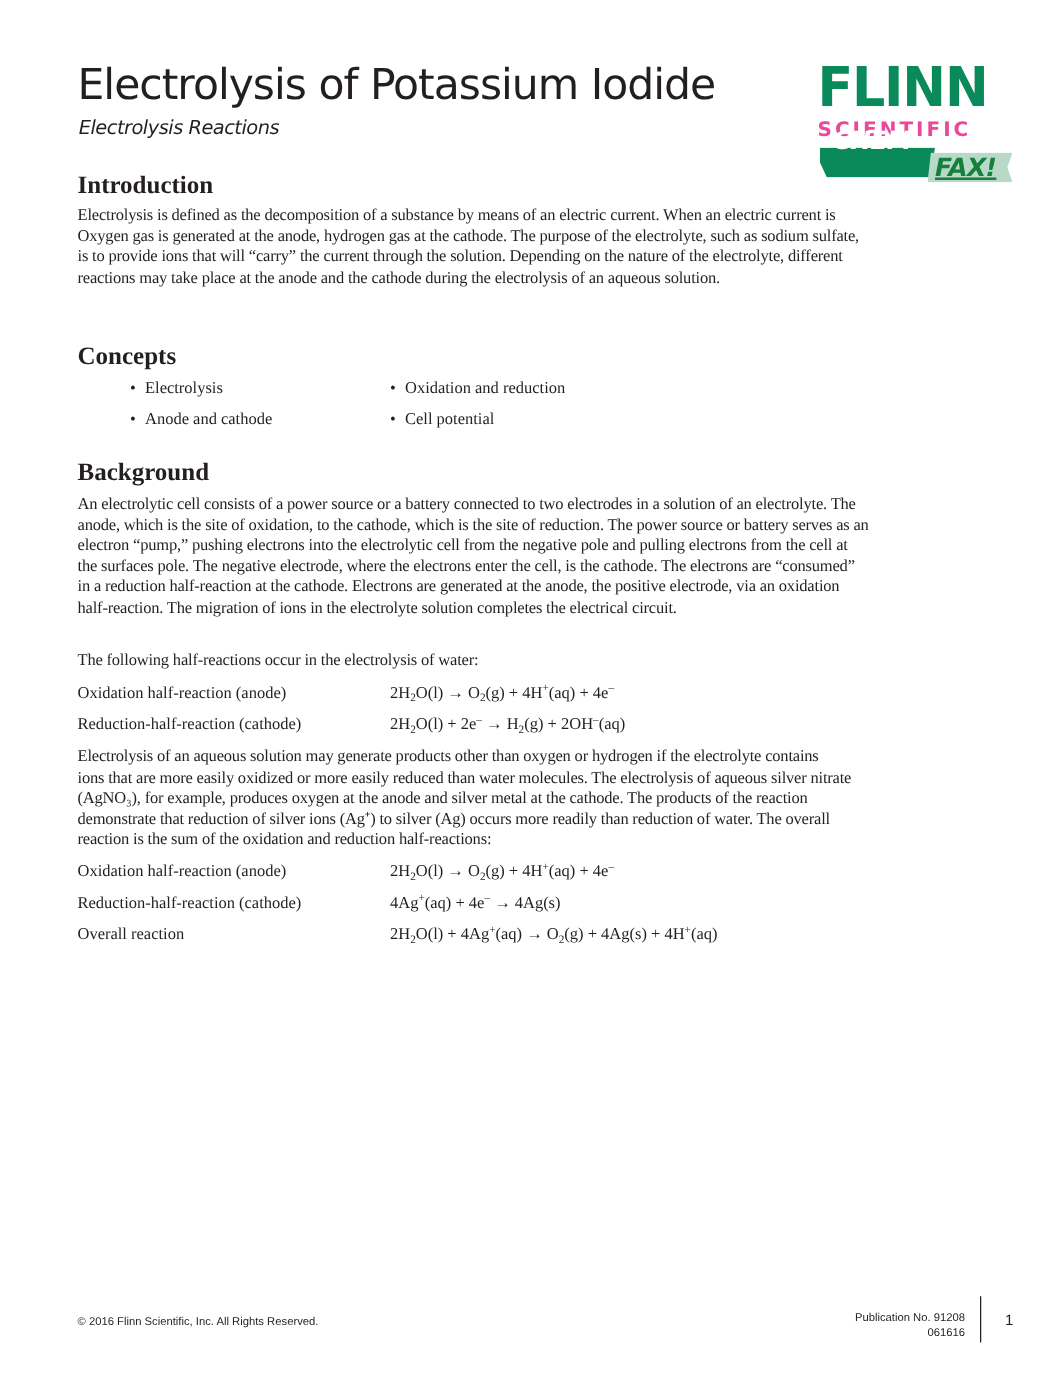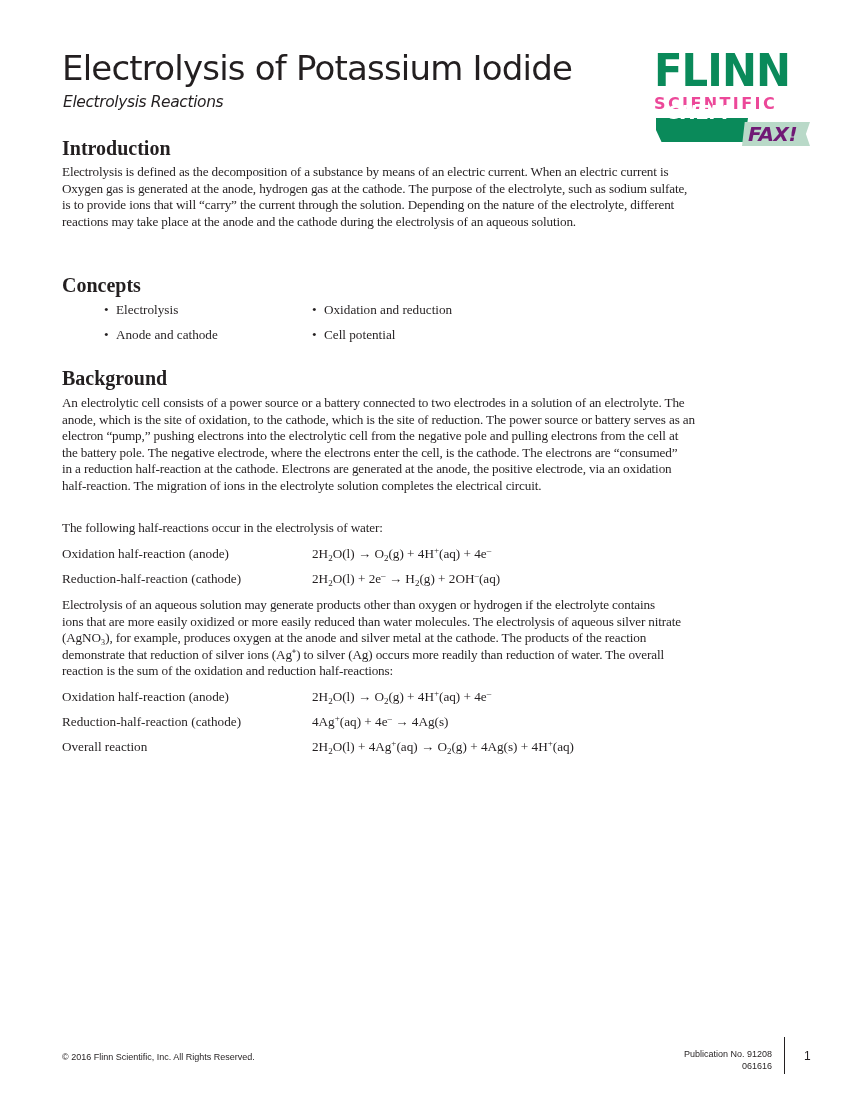--- a/index.html
+++ b/index.html
@@ -6,21 +6,21 @@
     body { width: 850px; height: 1100px; position: relative; overflow: hidden; color: #231f20; }
     .page { position: absolute; left: 0; top: 0; width: 850px; height: 1100px; margin-left: 12px; }
     .title { position: absolute; left: 50px; top: 48px; font-family: "DejaVu Sans", sans-serif; font-size: 34px; letter-spacing: -0.8px; color: #231f20; font-weight: normal; line-height: 40px; white-space: nowrap; }
     .subtitle { position: absolute; left: 51px; top: 92px; font-family: "DejaVu Sans", sans-serif; font-size: 15.5px; letter-spacing: -0.4px; color: #231f20; line-height: 20px; font-style: italic; }
     .logo { position: absolute; left: 638px; top: 52px; width: 162px; height: 100px; }
     .logo .flinn { position: absolute; left: 4px; top: -4px; font-family: "DejaVu Sans", sans-serif; font-weight: bold; font-size: 44px; color: #0a8a5a; letter-spacing: -1px; line-height: 46px; transform: scaleX(0.95); transform-origin: left; }
     .logo .sci { position: absolute; left: 4px; top: 42px; font-family: "DejaVu Sans", sans-serif; font-weight: bold; font-size: 16px; color: #ec4899; letter-spacing: 2.4px; line-height: 20px; }
     .logo .chem-band { position: absolute; left: 6px; top: 66px; width: 92px; height: 24px; background: #0a8a5a; clip-path: polygon(0 0, 100% 0, 96% 100%, 6% 100%, 0 50%); }
     .logo .chem { position: absolute; left: 16px; top: 48px; font-family: "DejaVu Sans", sans-serif; font-weight: bold; font-style: italic; font-size: 20px; color: #ffffff; line-height: 24px; letter-spacing: -0.5px; }
     .logo .fax-band { position: absolute; left: 92px; top: 70px; width: 68px; height: 24px; background: #b9d9c8; clip-path: polygon(4% 0, 100% 0, 94% 50%, 100% 100%, 0 100%); }
-    .logo .fax { position: absolute; left: 98px; top: 70px; font-family: "DejaVu Sans", sans-serif; font-weight: bold; font-style: italic; font-size: 20px; color: #701a75; line-height: 24px; letter-spacing: -0.5px; }
+    .logo .fax { position: absolute; left: 98px; top: 70px; font-family: "DejaVu Sans", sans-serif; font-weight: bold; font-style: italic; font-size: 20px; color: #15803d; line-height: 24px; letter-spacing: -0.5px; text-decoration: underline; }
     h2 { position: absolute; left: 50px; margin: 0; font-family: "Liberation Serif", serif; font-weight: bold; font-size: 20px; color: #231f20; line-height: 24px; text-align: right; }
     .para { position: absolute; left: 50px; width: 740px; margin: 0; font-family: "Liberation Serif", serif; font-size: 13.2px; line-height: 16.5px; color: #231f20; letter-spacing: -0.15px; }
     .para .ln { display: block; white-space: nowrap; }
     .concepts { position: absolute; left: 88px; top: 302px; font-family: "Liberation Serif", serif; font-size: 13.2px; color: #231f20; }
     .concept { position: absolute; white-space: nowrap; line-height: 16px; }
     .concept .bullet { display: inline-block; width: 12px; }
     .rxn-row { position: absolute; left: 50px; width: 700px; height: 18px; font-family: "Liberation Serif", serif; font-size: 13.2px; color: #231f20; line-height: 18px; }
     .rxn-row .lbl { position: absolute; left: 0; top: 0; white-space: nowrap; }
     .rxn-row .eq { position: absolute; left: 250px; top: 0; white-space: nowrap; }
     sub { font-size: 9px; vertical-align: -3px; line-height: 0; }
@@ -69,21 +69,21 @@
     <div class="concept" style="left:212px; top:25px;">
       <span class="bullet">•</span><span>Cell potential</span>
     </div>
   </div>
 
   <h2 style="top:366px">Background</h2>
   <div class="para" style="top:395px">
     <span class="ln">An electrolytic cell consists of a power source or a battery connected to two electrodes in a solution of an electrolyte. The</span>
     <span class="ln">anode, which is the site of oxidation, to the cathode, which is the site of reduction. The power source or battery serves as an</span>
     <span class="ln">electron “pump,” pushing electrons into the electrolytic cell from the negative pole and pulling electrons from the cell at</span>
-    <span class="ln">the battery pole. The negative electrode, where the electrons enter the cell, is the cathode. The electrons are “consumed”</span>
+    <span class="ln">the surfaces pole. The negative electrode, where the electrons enter the cell, is the cathode. The electrons are “consumed”</span>
     <span class="ln">in a reduction half-reaction at the cathode. Electrons are generated at the anode, the positive electrode, via an oxidation</span>
     <span class="ln">half-reaction. The migration of ions in the electrolyte solution completes the electrical circuit.</span>
   </div>
 
   <div class="para" style="top:520px">
     <span class="ln">The following half-reactions occur in the electrolysis of water:</span>
   </div>
 
   <div class="rxn-row" style="top:545px">
     <span class="lbl">Oxidation half-reaction (anode)</span>

